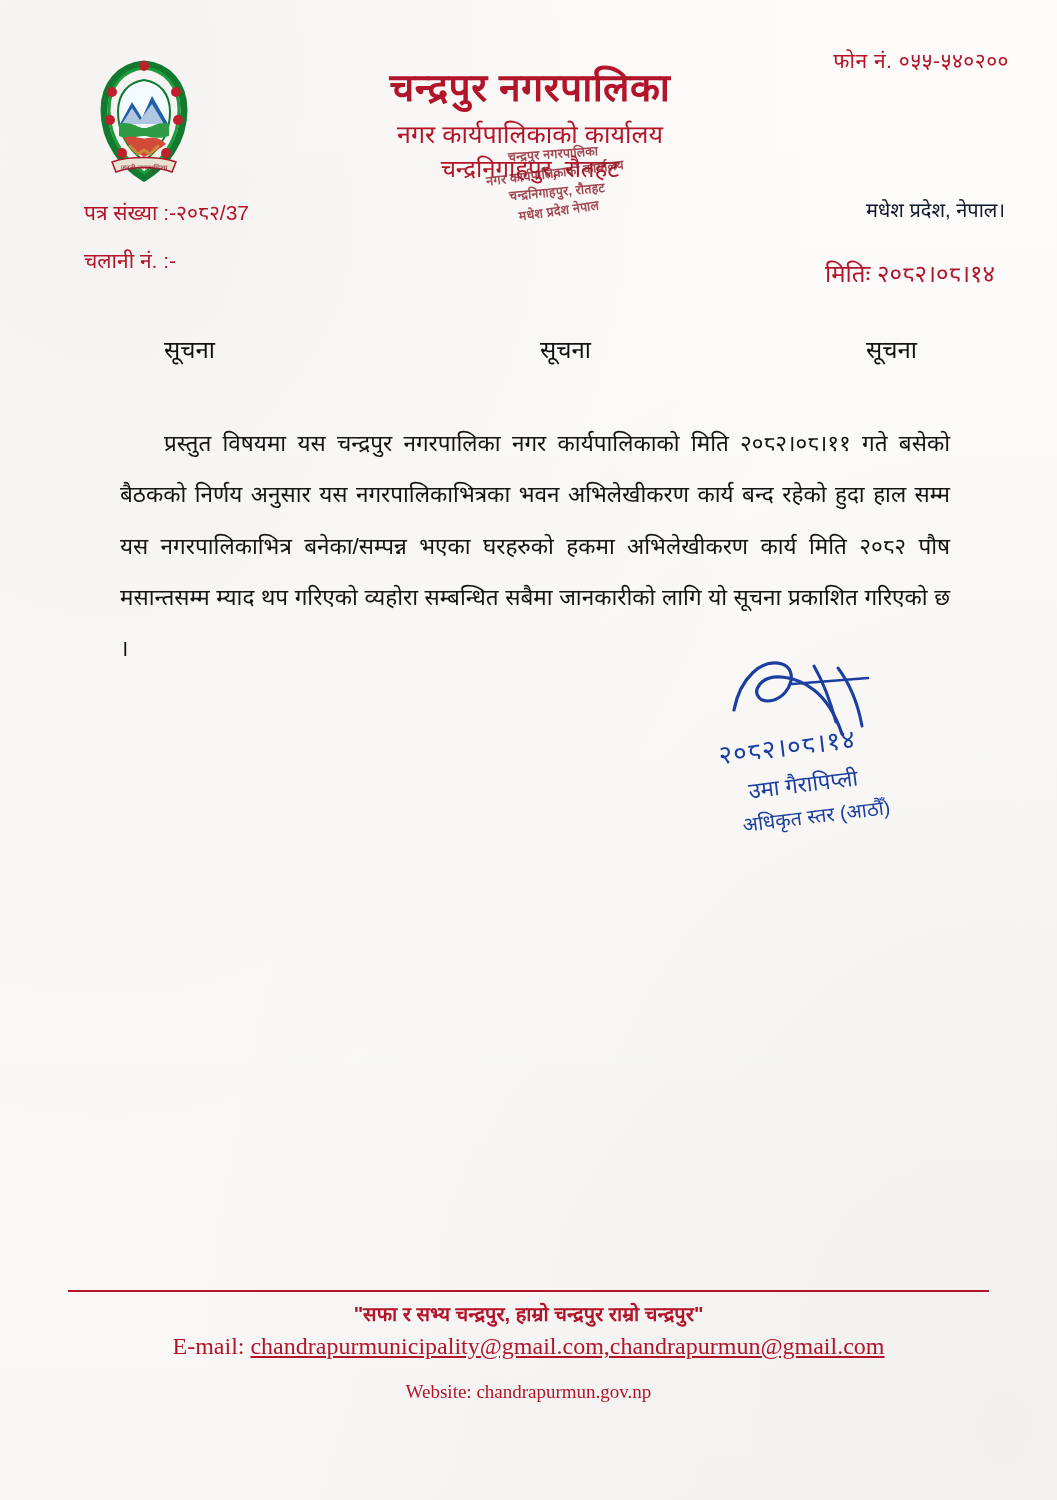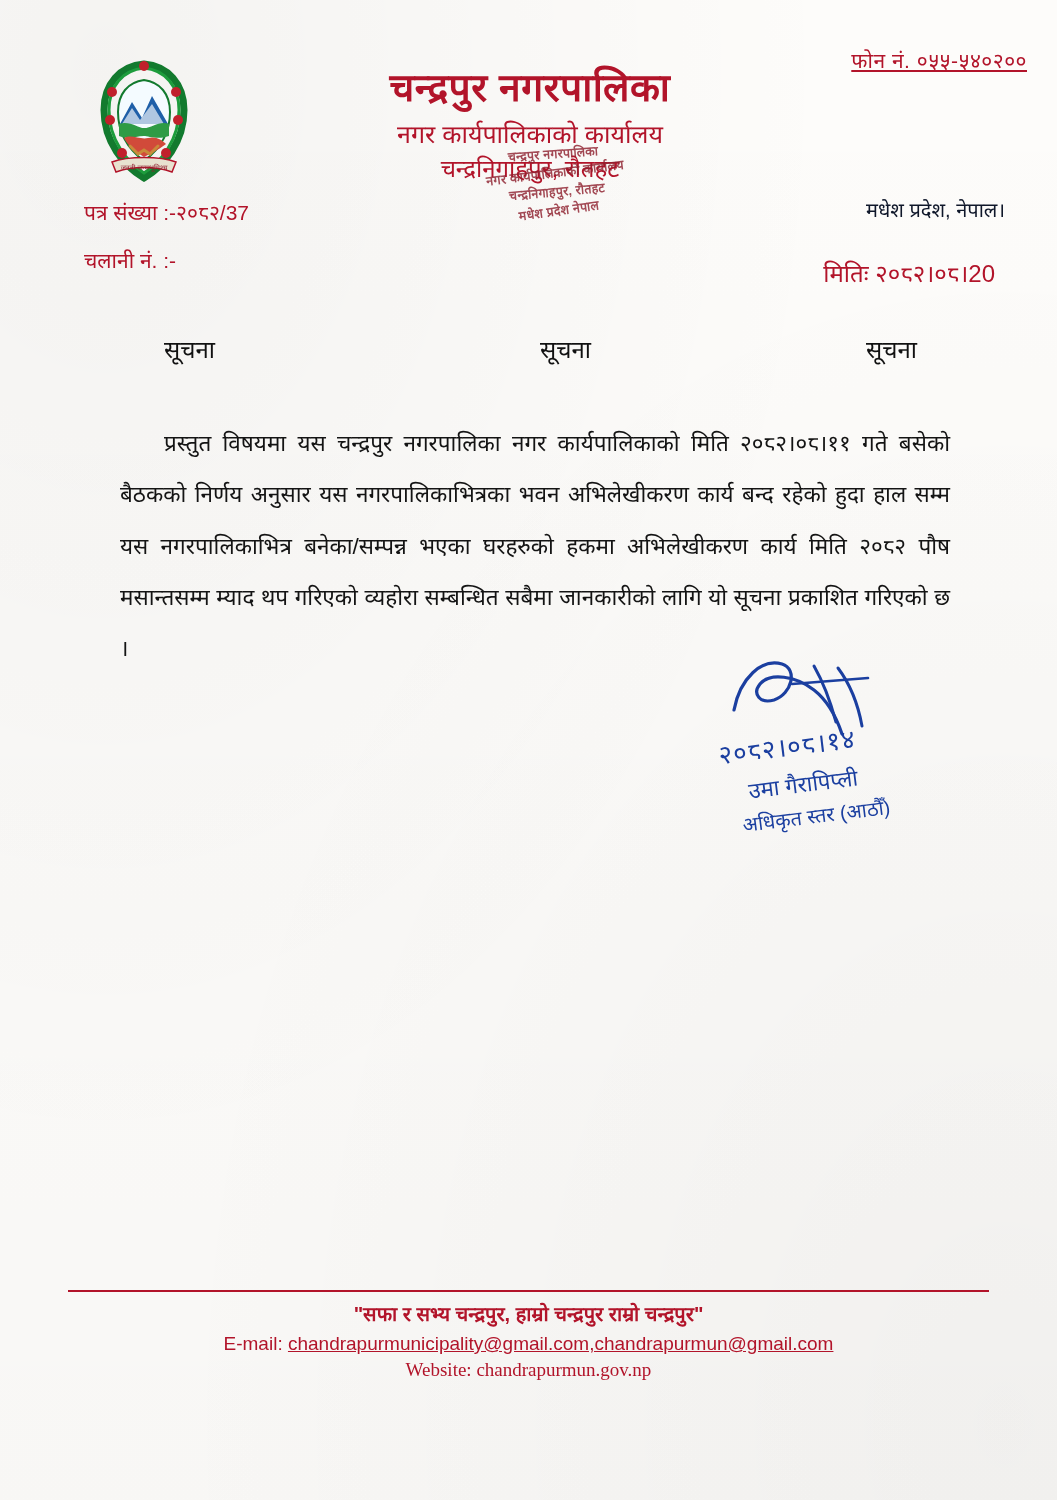--- a/index.html
+++ b/index.html
@@ -30,26 +30,25 @@
       radial-gradient(ellipse at 10% 5%, rgba(0,0,0,0.035), rgba(0,0,0,0) 55%),
       radial-gradient(ellipse at 95% 95%, rgba(0,0,0,0.03), rgba(0,0,0,0) 60%),
       linear-gradient(180deg, rgba(255,255,255,0) 0%, rgba(0,0,0,0.02) 100%);
     pointer-events: none;
   }
 
   
   .phone-line {
     position: absolute;
     top: 46px;
-    right: 30px;
+    right: 48px;
     font-size: 21px;
     color: #b2142a;
     letter-spacing: 0.5px;
     white-space: nowrap;
-    text-decoration: underline;
   }
 
   .emblem {
     position: absolute;
     left: 96px;
     top: 58px;
     width: 96px;
     height: 128px;
   }
 
@@ -227,23 +226,23 @@
     top: 1300px;
     text-align: center;
     color: #b2142a;
   }
   .footer-slogan {
     font-size: 20px;
     font-weight: bold;
     margin-bottom: 6px;
   }
   .footer-email {
-    font-size: 19px;
-    font-family: Liberation Sans, sans-serif;
-    margin-bottom: 4px;
+    font-size: 24px;
+    font-family: Liberation Serif, serif;
+    margin-bottom: 21px;
   }
   .footer-email .val { text-decoration: underline; }
   .footer-web {
     font-size: 19px;
     font-family: "Liberation Serif", serif;
     text-align: center;
   }
 </style>
 </head>
 <body>
@@ -285,21 +284,21 @@
   <div class="header-center">
     <div class="org-name">चन्द्रपुर नगरपालिका</div>
     <div class="org-office">नगर कार्यपालिकाको कार्यालय</div>
     <div class="org-address">चन्द्रनिगाहपुर, रौतहट</div>
   </div>
 
   <div class="province-line">मधेश प्रदेश, नेपाल।</div>
 
   <div class="ref-no">पत्र संख्या :-२०८२/37</div>
   <div class="dispatch-no">चलानी नं. :-</div>
-  <div class="date-line">मितिः २०८२।०८।20</div>
+  <div class="date-line">मितिः २०८२।०८।१४</div>
 
   <div class="seal">
     <div class="sl sl1">चन्द्रपुर नगरपालिका</div>
     <div class="sl sl2">नगर कार्यपालिकाको कार्यालय</div>
     <div class="sl sl3">चन्द्रनिगाहपुर, रौतहट</div>
     <div class="sl sl4">मधेश प्रदेश नेपाल</div>
   </div>
 
   <div class="notice-row">
     <div class="notice-word nw1">सूचना</div>

